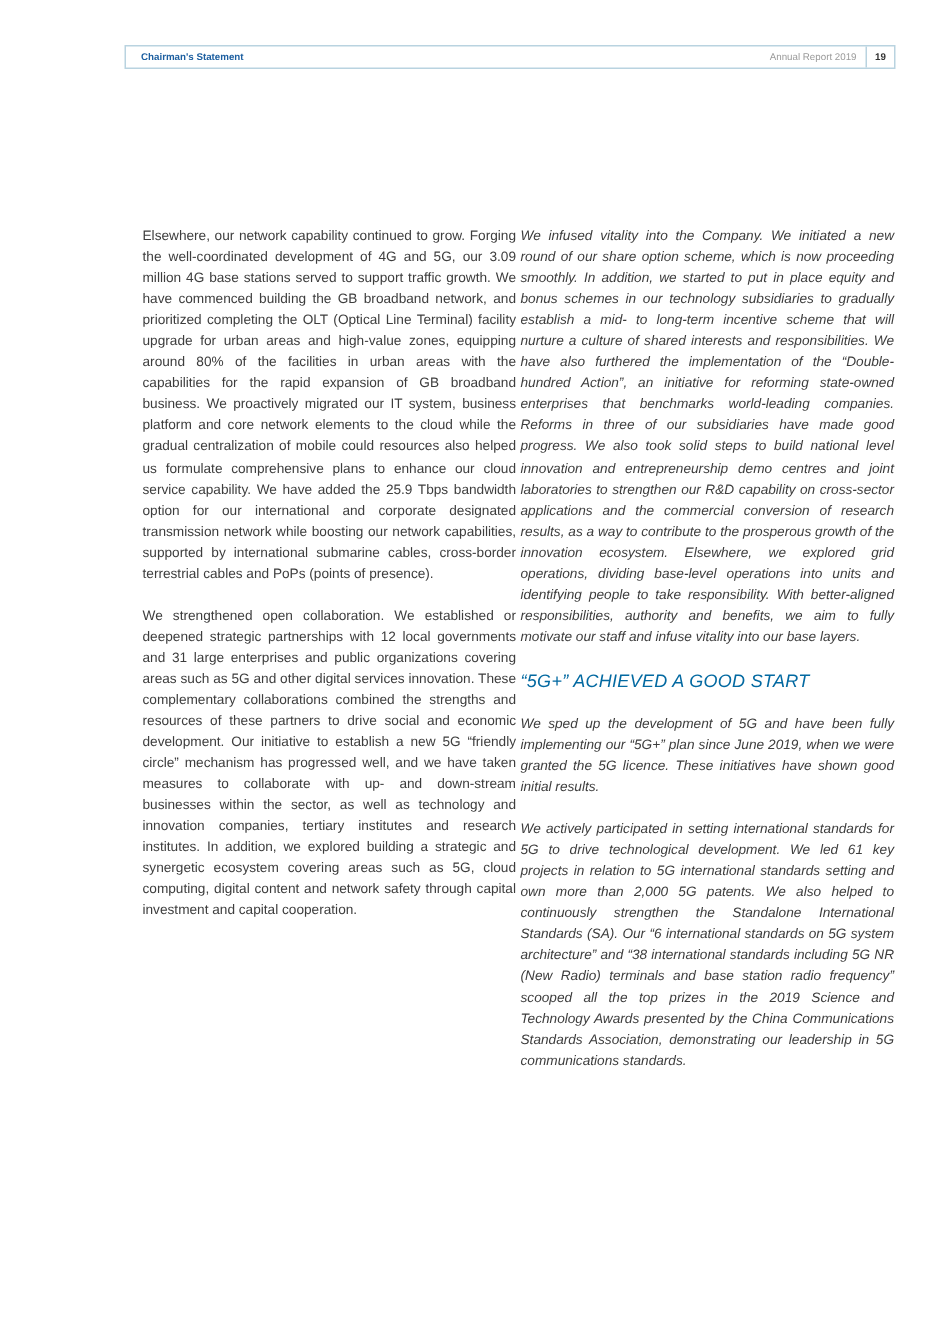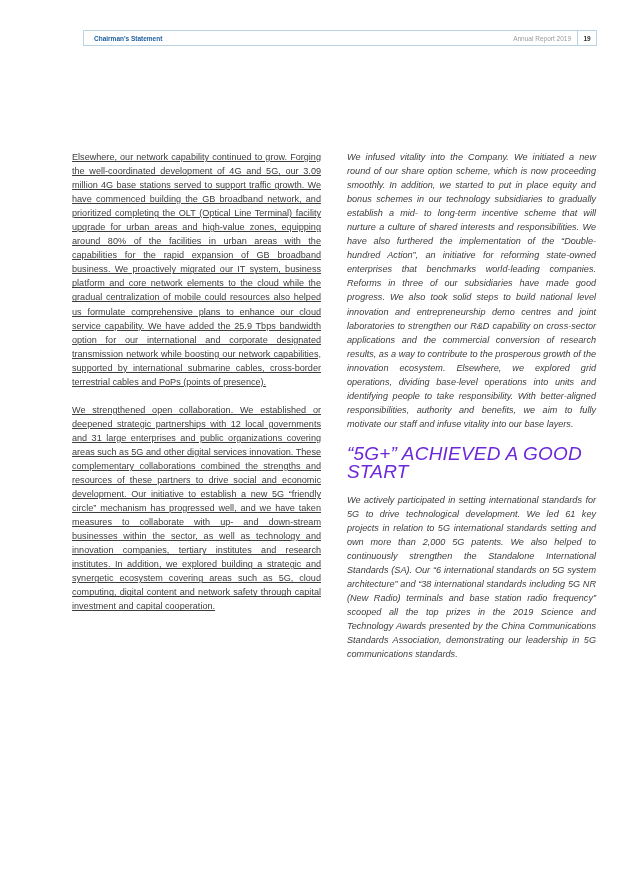--- a/index.html
+++ b/index.html
@@ -2,36 +2,37 @@
 <html><head>
 <meta charset="utf-8">
 <style>
   html, body { margin:0; padding:0; background:#ffffff; }
   body { width:632px; height:893px; position:relative; overflow:hidden; font-family:"Liberation Sans", sans-serif; color:#3a3a3a; }
   .header { position:absolute; left:83px; top:30px; width:514px; height:16px; border:1px solid #b9d3e0; box-sizing:border-box; display:flex; align-items:center; }
   .header .section { flex:1; padding-left:10px; font-size:6.5px; font-weight:bold; color:#1d5fa0; }
   .header .report { font-size:6.5px; color:#9a9a9a; padding-right:6px; }
   .header .pagenum { width:18px; height:100%; border-left:1px solid #b9d3e0; display:flex; align-items:center; justify-content:center; font-size:6.5px; font-weight:bold; color:#333; }
   .col { position:absolute; top:150px; width:249px; font-size:9.1px; line-height:14.05px; text-align:justify; color:#3d3d3d; }
-  .col.left { left:72px;text-decoration:underline; }
+  .col.left { left:95px; }
   .col.right { left:347px;font-style:italic; }
   .col p { margin:0 0 14px 0; }
-  .heading { color:#6d28d9; font-size:19px; margin:6px 0 12px 0; letter-spacing:0.2px; line-height:18px; text-align:left; }
+  .heading { color:#0369a1; font-size:12px; margin:6px 0 12px 0; letter-spacing:0.2px; line-height:18px; text-align:left; }
 </style>
 </head>
 <body>
 
 <div class="header">
   <span class="section">Chairman's Statement</span>
   <span class="report">Annual Report 2019</span>
   <span class="pagenum">19</span>
 </div>
 
 <div class="col left">
   <p>Elsewhere, our network capability continued to grow. Forging the well-coordinated development of 4G and 5G, our 3.09 million 4G base stations served to support traffic growth. We have commenced building the GB broadband network, and prioritized completing the OLT (Optical Line Terminal) facility upgrade for urban areas and high-value zones, equipping around 80% of the facilities in urban areas with the capabilities for the rapid expansion of GB broadband business. We proactively migrated our IT system, business platform and core network elements to the cloud while the gradual centralization of mobile could resources also helped us formulate comprehensive plans to enhance our cloud service capability. We have added the 25.9 Tbps bandwidth option for our international and corporate designated transmission network while boosting our network capabilities, supported by international submarine cables, cross-border terrestrial cables and PoPs (points of presence).</p>
   <p>We strengthened open collaboration. We established or deepened strategic partnerships with 12 local governments and 31 large enterprises and public organizations covering areas such as 5G and other digital services innovation. These complementary collaborations combined the strengths and resources of these partners to drive social and economic development. Our initiative to establish a new 5G “friendly circle” mechanism has progressed well, and we have taken measures to collaborate with up- and down-stream businesses within the sector, as well as technology and innovation companies, tertiary institutes and research institutes. In addition, we explored building a strategic and synergetic ecosystem covering areas such as 5G, cloud computing, digital content and network safety through capital investment and capital cooperation.</p>
 </div>
 
 <div class="col right">
   <p>We infused vitality into the Company. We initiated a new round of our share option scheme, which is now proceeding smoothly. In addition, we started to put in place equity and bonus schemes in our technology subsidiaries to gradually establish a mid- to long-term incentive scheme that will nurture a culture of shared interests and responsibilities. We have also furthered the implementation of the “Double-hundred Action”, an initiative for reforming state-owned enterprises that benchmarks world-leading companies. Reforms in three of our subsidiaries have made good progress. We also took solid steps to build national level innovation and entrepreneurship demo centres and joint laboratories to strengthen our R&amp;D capability on cross-sector applications and the commercial conversion of research results, as a way to contribute to the prosperous growth of the innovation ecosystem. Elsewhere, we explored grid operations, dividing base-level operations into units and identifying people to take responsibility. With better-aligned responsibilities, authority and benefits, we aim to fully motivate our staff and infuse vitality into our base layers.</p>
   <div class="heading">“5G+” ACHIEVED A GOOD START</div>
+  <p>We sped up the development of 5G and have been fully implementing our “5G+” plan since June 2019, when we were granted the 5G licence. These initiatives have shown good initial results.</p>
   <p>We actively participated in setting international standards for 5G to drive technological development. We led 61 key projects in relation to 5G international standards setting and own more than 2,000 5G patents. We also helped to continuously strengthen the Standalone International Standards (SA). Our “6 international standards on 5G system architecture” and “38 international standards including 5G NR (New Radio) terminals and base station radio frequency” scooped all the top prizes in the 2019 Science and Technology Awards presented by the China Communications Standards Association, demonstrating our leadership in 5G communications standards.</p>
 </div>
 
 </body></html>

